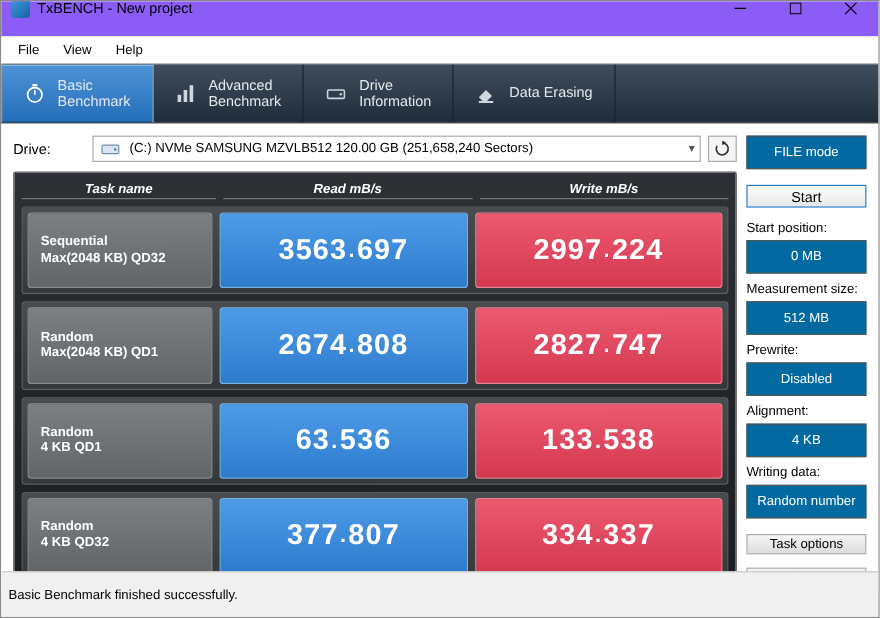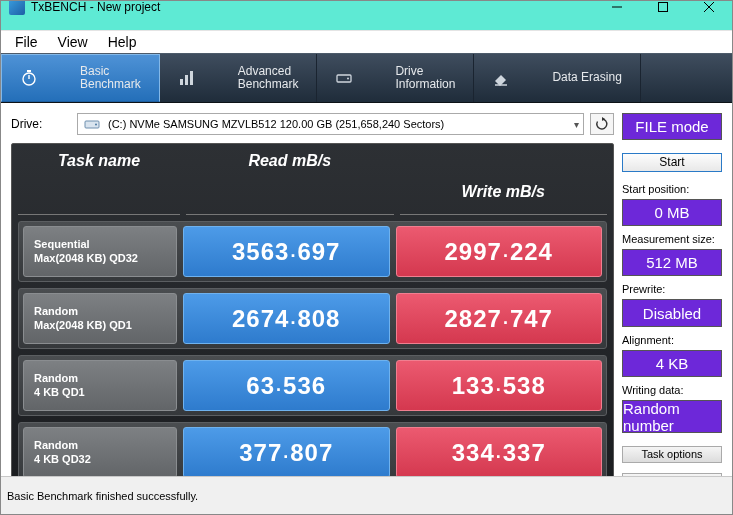--- a/index.html
+++ b/index.html
@@ -1,58 +1,58 @@
 <!DOCTYPE html>
 <html><head>
 <meta charset="utf-8">
 <style>
 * { margin: 0; padding: 0; box-sizing: border-box; font-family: "Segoe UI", Tahoma, sans-serif; }
 body { background: #fff; width: 733px; height: 515px; overflow: hidden; position: relative; border: 1px solid #888; }
 
-.titlebar { height: 30px; display: flex; align-items: center; padding: 0 0 18px 8px; background: #5eead4; border-bottom: 1px solid #e4e4e4; justify-content: center; }
+.titlebar { height: 30px; display: flex; align-items: center; padding: 0 0 18px 8px; background: #8b5cf6; border-bottom: 1px solid #e4e4e4; justify-content: center; }
 .titlebar .icon { width: 16px; height: 16px; background: linear-gradient(135deg,#3a9dde,#1d5fa5); border-radius: 2px; margin-right: 6px; }
 .titlebar .title { font-size: 12px; color: #000; flex: 1; }
 .titlebar .winbtns { display: flex; }
 .titlebar .winbtn { width: 46px; height: 30px; display: flex; align-items: center; justify-content: center; font-size: 11px; color: #000; cursor: pointer; }
 
-.menubar { height: 22px; display: flex; align-items: center; padding: 0 4px; background: #fff; font-size: 14px; }
+.menubar { height: 22px; display: flex; align-items: center; padding: 0 4px; background: #fff; font-size: 11px; }
 .menubar .menu-item { padding: 2px 10px; cursor: pointer; }
 
 .tabbar { height: 50px; background: linear-gradient(#3f4d5e,#1f2c3a); display: flex; align-items: stretch; padding: 0; border-top: 1px solid #4d5b6a; border-bottom: 1px solid #0d1217; }
 .tab { display: flex; align-items: center; gap: 10px; padding: 0 18px; color: #e6e9ec; font-size: 12px; cursor: pointer; border-right: 1px solid #1a2430; }
 .tab.active { background: linear-gradient(#4e92d6,#246fb9); border: 1px solid #83b8e8; border-bottom: 1px solid #1e5fa0; }
 .tab .tabicon { width: 18px; height: 18px; display: flex; align-items: center; justify-content: center; }
-.tab .tabtext { line-height: 1.1; margin-left: 32px; }
+.tab .tabtext { line-height: 1.1; }
 
 .content { position: relative; height: calc(515px - 30px - 22px - 50px - 22px); background: #fff; display: flex; }
 .mainpane { flex: 1; padding: 10px 8px 4px 10px; display: flex; flex-direction: column; }
 .sidepane { width: 110px; padding: 10px 10px 4px 0; display: flex; flex-direction: column; gap: 4px; }
 
 .driverow { display: flex; align-items: center; gap: 6px; margin-bottom: 8px; }
 .driverow .lbl { font-size: 12px; width: 60px; }
 .driveselect { flex: 1; height: 22px; border: 1px solid #aaa; display: flex; align-items: center; padding: 4px 6px; font-size: 11px; background: #fff; position: relative; }
 .driveselect .diskicon { width: 18px; height: 14px; margin-right: 6px; display:flex; align-items:center; }
 .driveselect .chev { position: absolute; right: 4px; font-size: 10px; color: #555; }
 .refreshbtn { width: 24px; height: 22px; border: 1px solid #aaa; display: flex; align-items: center; justify-content: center; cursor: pointer; background: #f5f5f5; }
 
 .resultgrid { background: linear-gradient(#2d3034,#1b1d20); border: 1px solid #555; border-radius: 2px; flex: 1; padding: 6px 6px; display: flex; flex-direction: column; gap: 6px; }
 .gridhead { display: flex; gap: 6px; }
-.gridhead .hcell { color: #fff; font-style: italic; font-weight: bold; font-size: 16px; text-align: center; padding: 2px 0 13px; border-bottom: 1px solid #777; }
+.gridhead .hcell { color: #fff; font-style: italic; font-weight: bold; font-size: 11px; text-align: center; padding: 2px 0 1px; border-bottom: 1px solid #777; }
 .gridhead .hcell.task { flex: 0 0 162px; }
 .gridhead .hcell.read { flex: 1; }
-.gridhead .hcell.write { flex: 1; margin-top: 31px; }
+.gridhead .hcell.write { flex: 1; }
 
 .gridrow { display: flex; gap: 6px; flex: 1; background: linear-gradient(#4a4d50,#35383b); border: 1px solid #5b5e61; border-radius: 3px; padding: 4px; align-items: stretch; }
 .taskcell { flex: 0 0 154px; background: linear-gradient(#7d8083,#626568); border: 1px solid #8a8d90; border-radius: 3px; color: #fff; font-size: 11px; font-weight: bold; display: flex; flex-direction: column; justify-content: center; padding: 0 10px; line-height: 1.2; }
 .valcell { flex: 1; border-radius: 3px; display: flex; align-items: center; justify-content: center; color: #fff; font-family: "Arial Black","Segoe UI",sans-serif; font-weight: 900; font-size: 24px; letter-spacing: 1px; font-stretch: condensed; }
 .valcell.read { background: linear-gradient(#4d9be8,#2e7bcd); border: 1px solid #6fb2ee; text-align: right; }
 .valcell.write { background: linear-gradient(#ec5a70,#d4384f); border: 1px solid #f07f90; }
 .valcell .dot { font-size: 18px; margin: 0 1px; }
 
-.blackbtn { height: 33px; background: #6d28d9; color: #fff; font-size: 15px; display: flex; align-items: center; justify-content: center; border: 1px solid #555; cursor: pointer; }
+.blackbtn { height: 33px; background: #0369a1; color: #fff; font-size: 11px; display: flex; align-items: center; justify-content: center; border: 1px solid #555; cursor: pointer; }
 .startbtn { height: 22px; background: linear-gradient(#fdfdfd,#e8e8e8); border: 1px solid #2a7ac7; color: #000; font-size: 12px; display: flex; align-items: center; justify-content: center; cursor: pointer; margin-bottom: 4px; }
 .sidelabel { font-size: 11px; color: #000; margin-top: 3px; }
 .graybtn { height: 20px; background: linear-gradient(#f5f5f5,#dcdcdc); border: 1px solid #aaa; font-size: 11px; display: flex; align-items: center; justify-content: center; cursor: pointer; }
 
 .statusbar { position: absolute; left: 0; right: 0; bottom: 0; height: 38px; border-top: 1px solid #c8c8c8; display: flex; align-items: center; padding: 0 6px; font-size: 11px; background: #f0f0f0; }
 
 svg { display: block; }
 </style>
 </head>
 <body>

